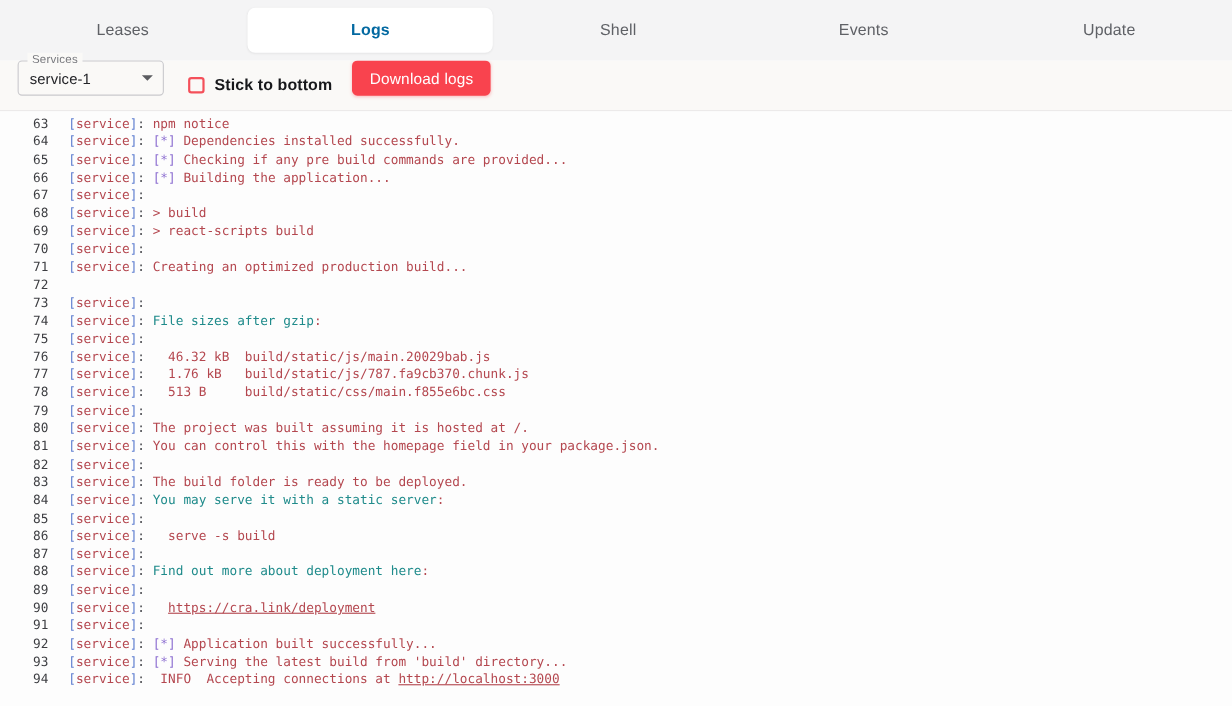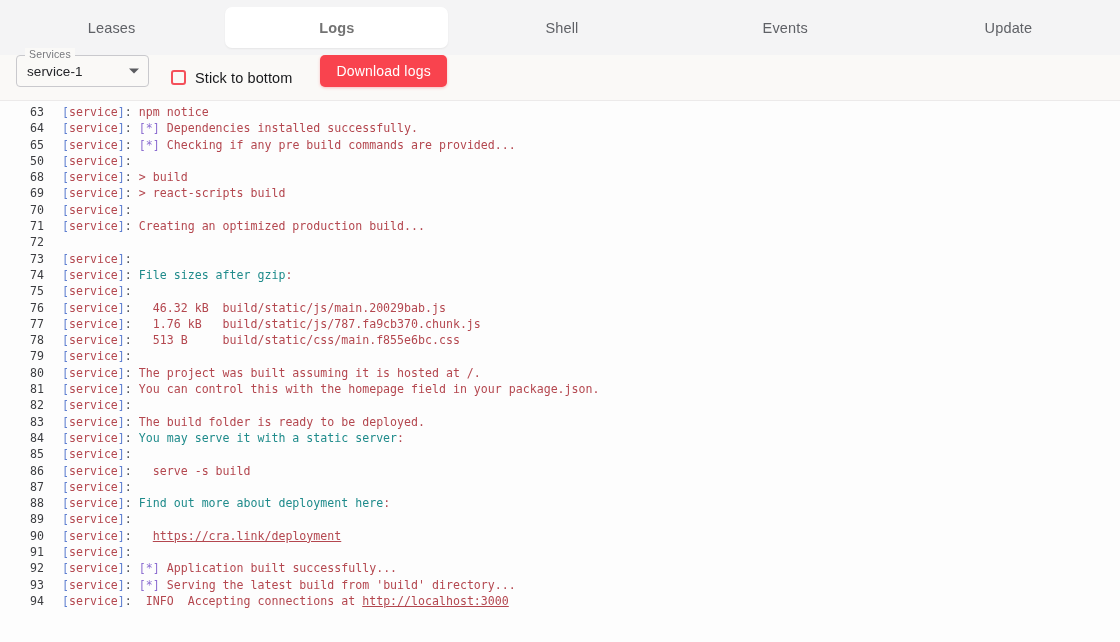--- a/index.html
+++ b/index.html
@@ -35,21 +35,21 @@
     letter-spacing: 0.15px;
     cursor: pointer;
     margin: 7px 0 7px 0;
     background: transparent;
     border: 0;
     font-family: "Liberation Sans", sans-serif;
   }
   .tab.active {
     background: #ffffff;
     border-radius: 7px;
-    color: #737373;
+    color: #0369a1;
     font-weight: bold;
     box-shadow: 0 1px 2px rgba(16,17,20,0.06);
     margin: 7px 2px 7px 2px;
   }
 
   
   .toolbar {
     height: 45px;
     background: #faf9f7;
     display: flex;
@@ -106,21 +106,22 @@
     border-left: 5px solid transparent;
     border-right: 5px solid transparent;
     border-top: 5px solid #5b5c60;
     pointer-events: none;
   }
 
   .check-wrap {
     display: flex;
     align-items: center;
     cursor: pointer;
-    margin-right: 28px;
+    margin-right: 18px;
+    font-weight: bold;
   }
   .checkbox {
     width: 15px;
     height: 15px;
     border: 2px solid #f4505a;
     border-radius: 3px;
     background: transparent;
     box-sizing: border-box;
     margin-right: 9px;
     flex: 0 0 auto;
@@ -204,21 +205,22 @@
     <span class="check-label">Stick to bottom</span>
   </div>
 
   <button class="dl-btn">Download logs</button>
 </div>
 
 <div class="logpane">
     <div class="logline"><span class="lineno">63</span><span><span class="br">[</span><span class="svc">service</span><span class="br">]</span><span class="col">:</span> <span class="linetext">npm notice</span></span></div>
     <div class="logline"><span class="lineno">64</span><span><span class="br">[</span><span class="svc">service</span><span class="br">]</span><span class="col">:</span> <span class="star">[*]</span><span class="linetext"> Dependencies installed successfully.</span></span></div>
     <div class="logline"><span class="lineno">65</span><span><span class="br">[</span><span class="svc">service</span><span class="br">]</span><span class="col">:</span> <span class="star">[*]</span><span class="linetext"> Checking if any pre build commands are provided...</span></span></div>
-    <div class="logline"><span class="lineno">50</span><span><span class="br">[</span><span class="svc">service</span><span class="br">]</span><span class="col">:</span></span></div>
+    <div class="logline"><span class="lineno">66</span><span><span class="br">[</span><span class="svc">service</span><span class="br">]</span><span class="col">:</span> <span class="star">[*]</span><span class="linetext"> Building the application...</span></span></div>
+    <div class="logline"><span class="lineno">67</span><span><span class="br">[</span><span class="svc">service</span><span class="br">]</span><span class="col">:</span></span></div>
     <div class="logline"><span class="lineno">68</span><span><span class="br">[</span><span class="svc">service</span><span class="br">]</span><span class="col">:</span> <span class="linetext">&gt; build</span></span></div>
     <div class="logline"><span class="lineno">69</span><span><span class="br">[</span><span class="svc">service</span><span class="br">]</span><span class="col">:</span> <span class="linetext">&gt; react-scripts build</span></span></div>
     <div class="logline"><span class="lineno">70</span><span><span class="br">[</span><span class="svc">service</span><span class="br">]</span><span class="col">:</span></span></div>
     <div class="logline"><span class="lineno">71</span><span><span class="br">[</span><span class="svc">service</span><span class="br">]</span><span class="col">:</span> <span class="linetext">Creating an optimized production build...</span></span></div>
     <div class="logline"><span class="lineno">72</span></div>
     <div class="logline"><span class="lineno">73</span><span><span class="br">[</span><span class="svc">service</span><span class="br">]</span><span class="col">:</span></span></div>
     <div class="logline"><span class="lineno">74</span><span><span class="br">[</span><span class="svc">service</span><span class="br">]</span><span class="col">:</span> <span class="teal">File sizes after gzip</span><span class="linetext">:</span></span></div>
     <div class="logline"><span class="lineno">75</span><span><span class="br">[</span><span class="svc">service</span><span class="br">]</span><span class="col">:</span></span></div>
     <div class="logline"><span class="lineno">76</span><span><span class="br">[</span><span class="svc">service</span><span class="br">]</span><span class="col">:</span> <span class="linetext">  46.32 kB  build/static/js/main.20029bab.js</span></span></div>
     <div class="logline"><span class="lineno">77</span><span><span class="br">[</span><span class="svc">service</span><span class="br">]</span><span class="col">:</span> <span class="linetext">  1.76 kB   build/static/js/787.fa9cb370.chunk.js</span></span></div>

